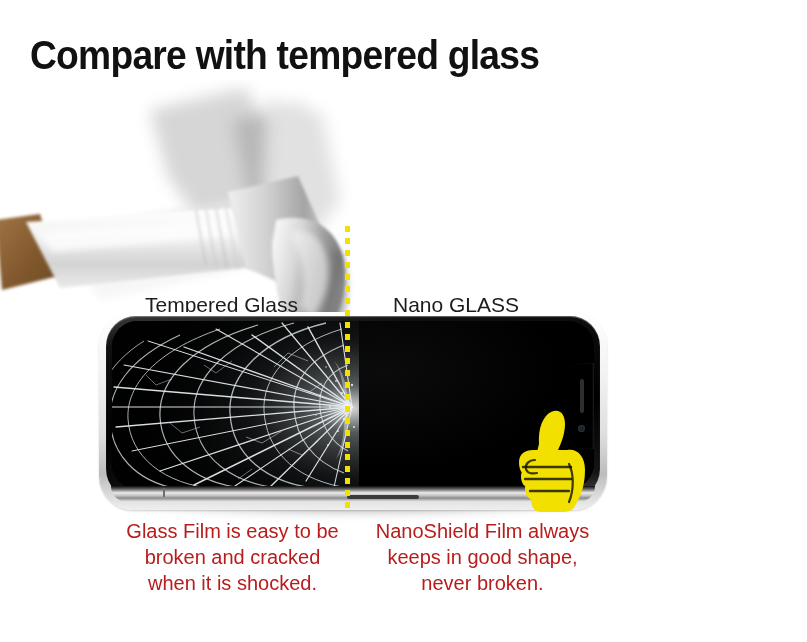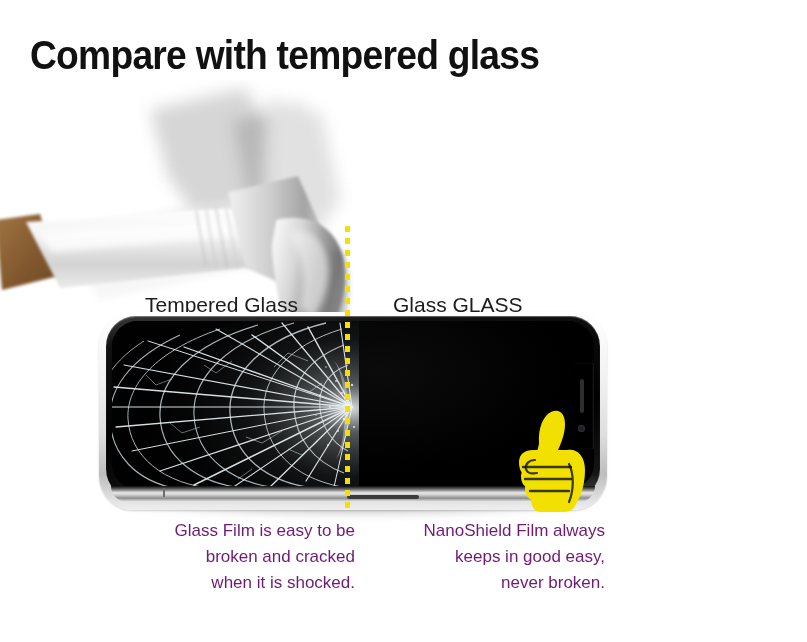--- a/index.html
+++ b/index.html
@@ -206,24 +206,24 @@
     top: 404px;
     width: 82px;
     height: 110px;
   }
   #thumbs-up svg { display:block; width:82px; height:110px; }
 
   
   .caption {
     position: absolute;
     font-family: "Liberation Sans", sans-serif;
-    font-size: 17px;
+    font-size: 20px;
     line-height: 26px;
-    color: #701a75;
-    text-align: right;
+    color: #b91c1c;
+    text-align: center;
     white-space: pre-line;
   }
   #caption-left  { left: 110px; top: 518px; width: 245px; }
   #caption-right { left: 360px; top: 518px; width: 245px; }
 </style>
 </head>
 <body>
 
 <div id="stage">
 
@@ -305,21 +305,21 @@
 
       <path d="M290 288 L352 294 L350 312 L292 314 Z" fill="#8f8f8f" opacity="0.9" filter="url(#blurLight)"></path>
 
       <path d="M290 152 C 312 146, 326 162, 328 186 C 330 206, 322 226, 312 238 L 300 226 C 306 206, 304 176, 292 160 Z" fill="#f2f2f2" opacity="0.6" filter="url(#blurSoft)"></path>
 
       <path d="M330 170 C 340 196, 334 228, 322 250 L 334 262 C 348 236, 352 200, 342 172 Z" fill="#6f6f6f" opacity="0.55" filter="url(#blurSoft)"></path>
     </svg>
   </div>
 
   <div class="side-label" id="label-tempered">Tempered Glass</div>
-  <div class="side-label" id="label-nano">Glass GLASS</div>
+  <div class="side-label" id="label-nano">Nano GLASS</div>
 
   <div id="phone-wrap">
     <div id="phone-shadow"></div>
     <div id="phone-rim"></div>
     <div id="phone-body">
       <div id="phone-screen">
 
         <div id="screen-left">
           <svg id="cracks-svg" viewBox="0 0 247 168" xmlns="http://www.w3.org/2000/svg" aria-hidden="true">
             <defs>
@@ -442,16 +442,16 @@
 
         <path d="M64 60 C 69 70, 69 86, 64 98"></path>
       </g>
     </svg>
   </div>
 
   <div class="caption" id="caption-left">Glass Film is easy to be
 broken and cracked
 when it is shocked.</div>
   <div class="caption" id="caption-right">NanoShield Film always
-keeps in good easy,
+keeps in good shape,
 never broken.</div>
 
 </div>
 
 </body></html>

